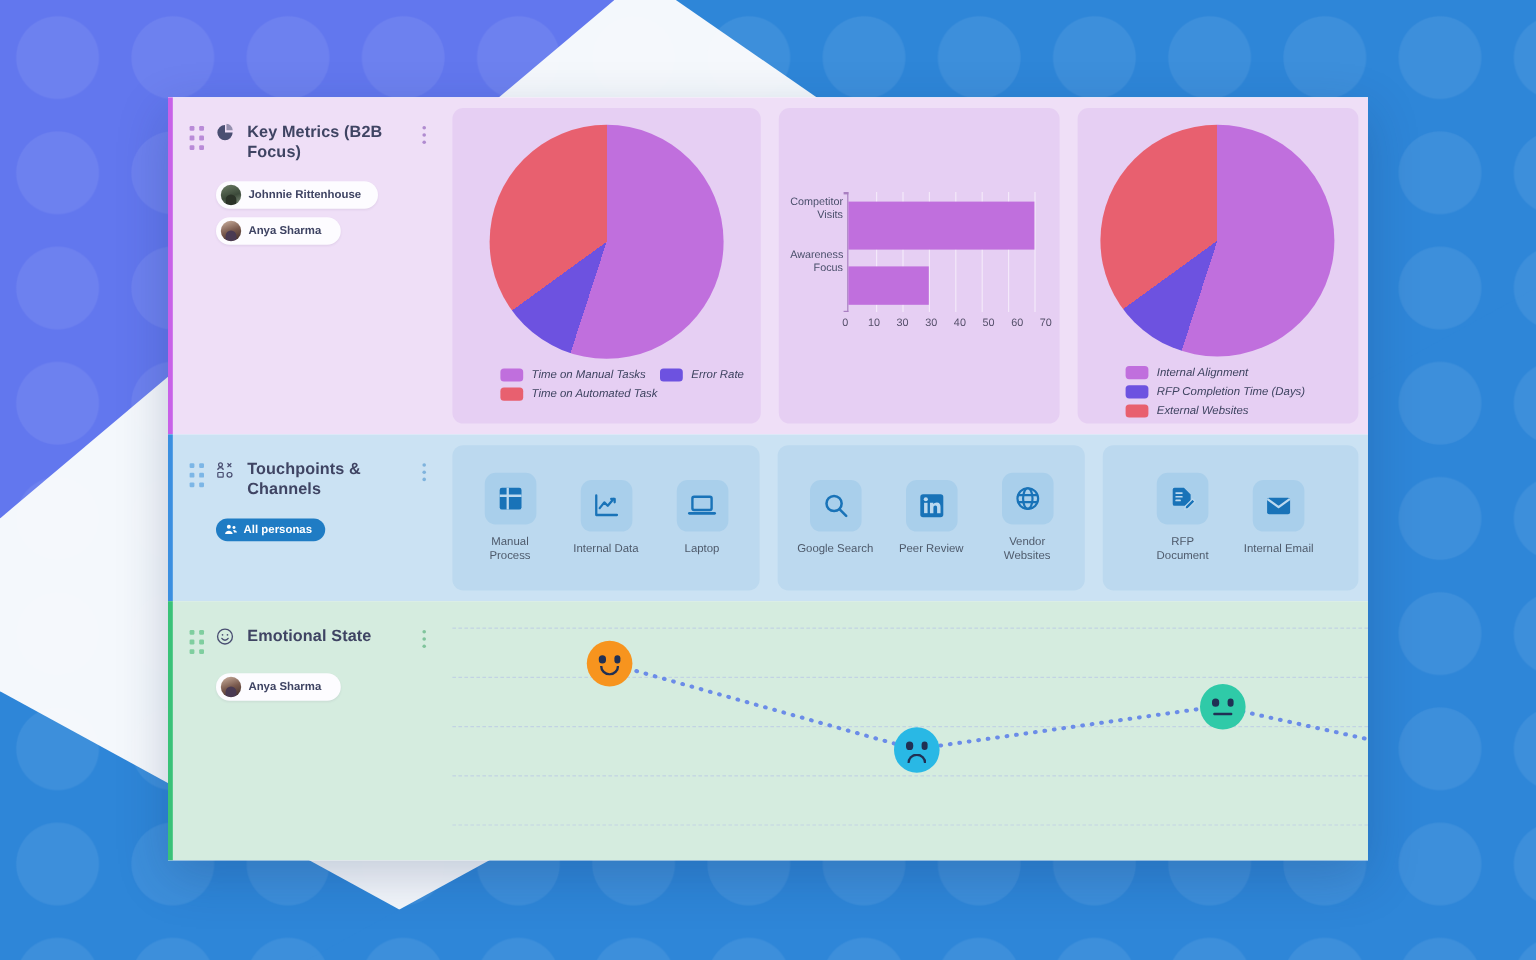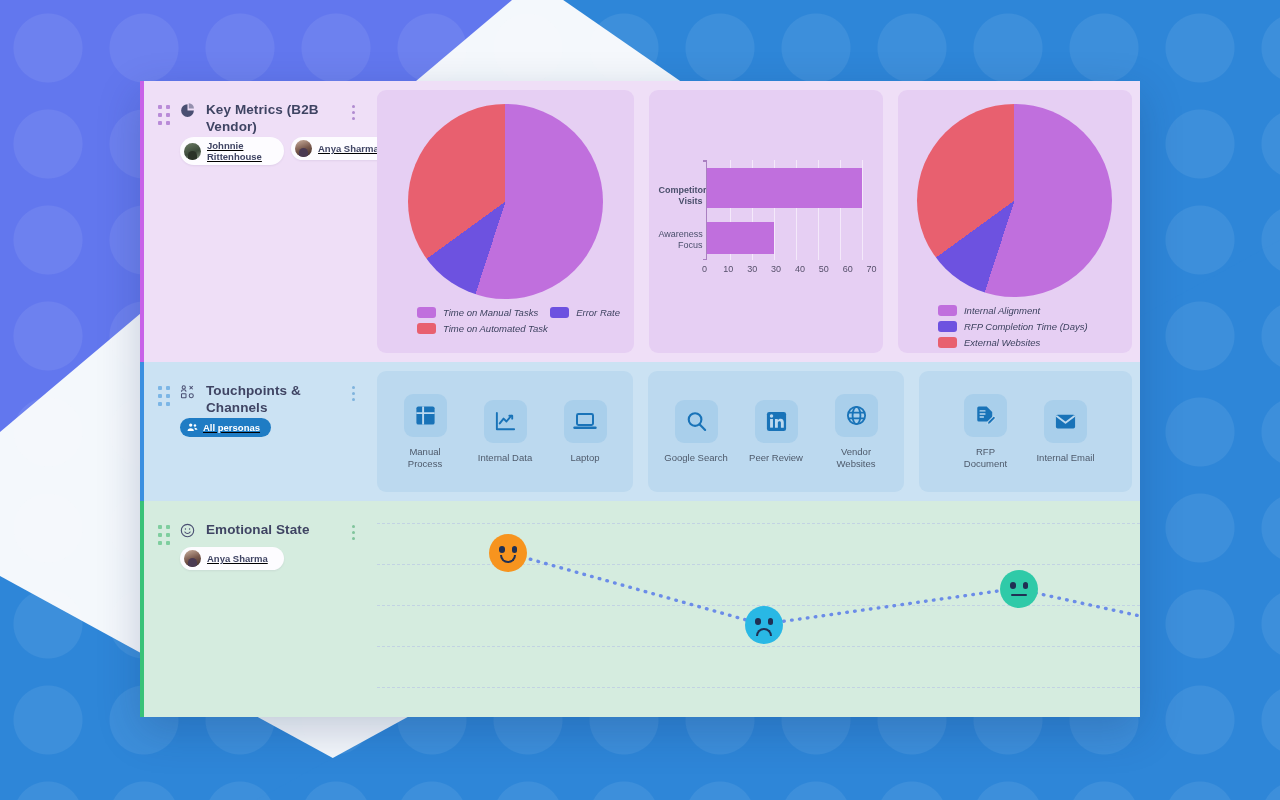--- a/index.html
+++ b/index.html
@@ -62,21 +62,21 @@
   .row-title {
     font-size:13.5px; font-weight:700; color:#3f4463; line-height:17px;
     max-width:118px; letter-spacing:0.1px;
   }
   .kebab { position:absolute; right:22px; top:24px; display:flex; flex-direction:column; gap:3px; }
   .kebab i { width:3px; height:3px; border-radius:50%; display:block; }
   .row-metrics .kebab i { background:#b08bd0; }
   .row-touch   .kebab i { background:#7fb3dd; }
   .row-emotion .kebab i { background:#80c49c; }
 
-  .chips { margin-top:2px; margin-left:22px; display:flex; flex-direction:row; gap:7px; align-items:flex-start;text-decoration:underline; }
+  .chips { margin-top:16px; margin-left:22px; display:flex; flex-direction:column; gap:7px; align-items:flex-start; }
   .chip {
     display:inline-flex; align-items:center; gap:6px;
     background:#fdfcff; border-radius:14px; padding:3px 14px 3px 4px;
     font-size:9.5px; color:#3f4463; font-weight:600;
     box-shadow:0 1px 2px rgba(60,40,90,0.08);
     min-width:104px;
   }
   .chip .av { width:17px; height:17px; border-radius:50%; flex:0 0 17px; overflow:hidden; position:relative; }
   .av-a { background:linear-gradient(160deg,#6d7d66 0%,#3c4a3a 55%,#8b9a86 100%); }
   .av-a::after { content:""; position:absolute; left:4px; top:8px; width:9px; height:9px; border-radius:50% 50% 0 0; background:#2b3328; }
@@ -104,21 +104,21 @@
   .legend-line { display:flex; justify-content:center; gap:12px; margin-bottom:5px;font-style:italic; }
   .legend-line.left { justify-content:flex-start; padding-left:26px; }
   .lg { display:flex; align-items:center; gap:7px; font-size:9.5px; color:#3e4360; white-space:nowrap; }
   .sw { width:19px; height:11px; border-radius:3px; display:block; flex:0 0 19px; }
 
   
   .bar-card { display:flex; align-items:center; justify-content:center; }
   .bar-chart { position:relative; width:215px; height:135px; }
   .bc-labels { position:absolute; left:0; top:8px; width:44px; }
   .bc-label { font-size:9px; color:#4a4f6b; line-height:11px; text-align:right; width:44px; }
-  .bc-label.l1 { margin-top:23px;font-weight:bold; }
+  .bc-label.l1 { margin-top:1px; }
   .bc-label.l2 { margin-top:22px; }
   .bc-plot { position:absolute; left:48px; top:6px; right:0; height:100px; border-left:1.5px solid #a97fc0; }
   .bc-plot::before, .bc-plot::after {
     content:""; position:absolute; left:-4px; width:4px; height:1.5px; background:#a97fc0;
   }
   .bc-plot::before { top:0; } .bc-plot::after { bottom:0; }
   .bc-grid { position:absolute; inset:0; }
   .bc-grid i { position:absolute; top:0; bottom:0; width:1px; background:rgba(255,255,255,0.55); display:block; }
   .bar { position:absolute; left:0; background:#c06fdd; }
   .bar.b1 { top:8px; height:40px; }
@@ -178,21 +178,21 @@
               <i></i>
               <i></i>
               <i></i>
           </span>
           <span class="head-icon">
             <svg width="15" height="15" viewBox="0 0 16 16" fill="none">
               <path d="M8 8V1.2A6.8 6.8 0 1 0 14.8 8H8Z" fill="#4a4f72"></path>
               <path d="M9.3 0.2v5.6h5.6A6.1 6.1 0 0 0 9.3 0.2Z" fill="#4a4f72" opacity=".55"></path>
             </svg>
           </span>
-          <span class="row-title">Key Metrics (B2B Vendor)</span>
+          <span class="row-title">Key Metrics (B2B Focus)</span>
         </div>
         <div class="kebab">
             <i></i>
             <i></i>
             <i></i>
           </div>
         <div class="chips">
           <div class="chip">
             <span class="av av-a"></span>
             <span>Johnnie Rittenhouse</span>

